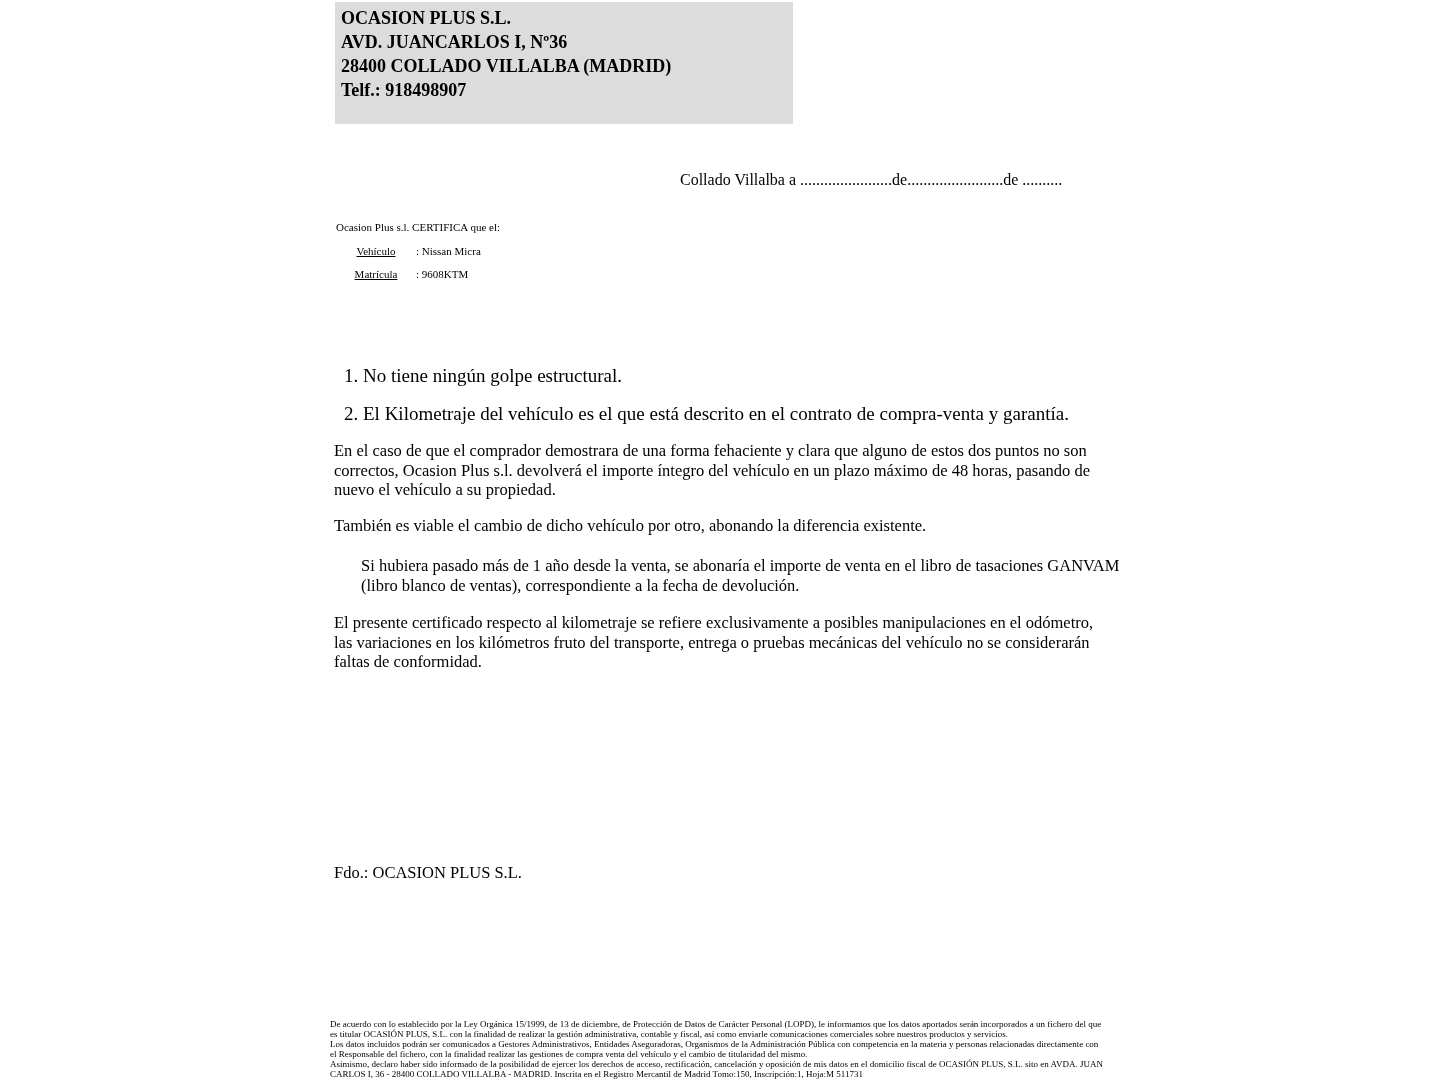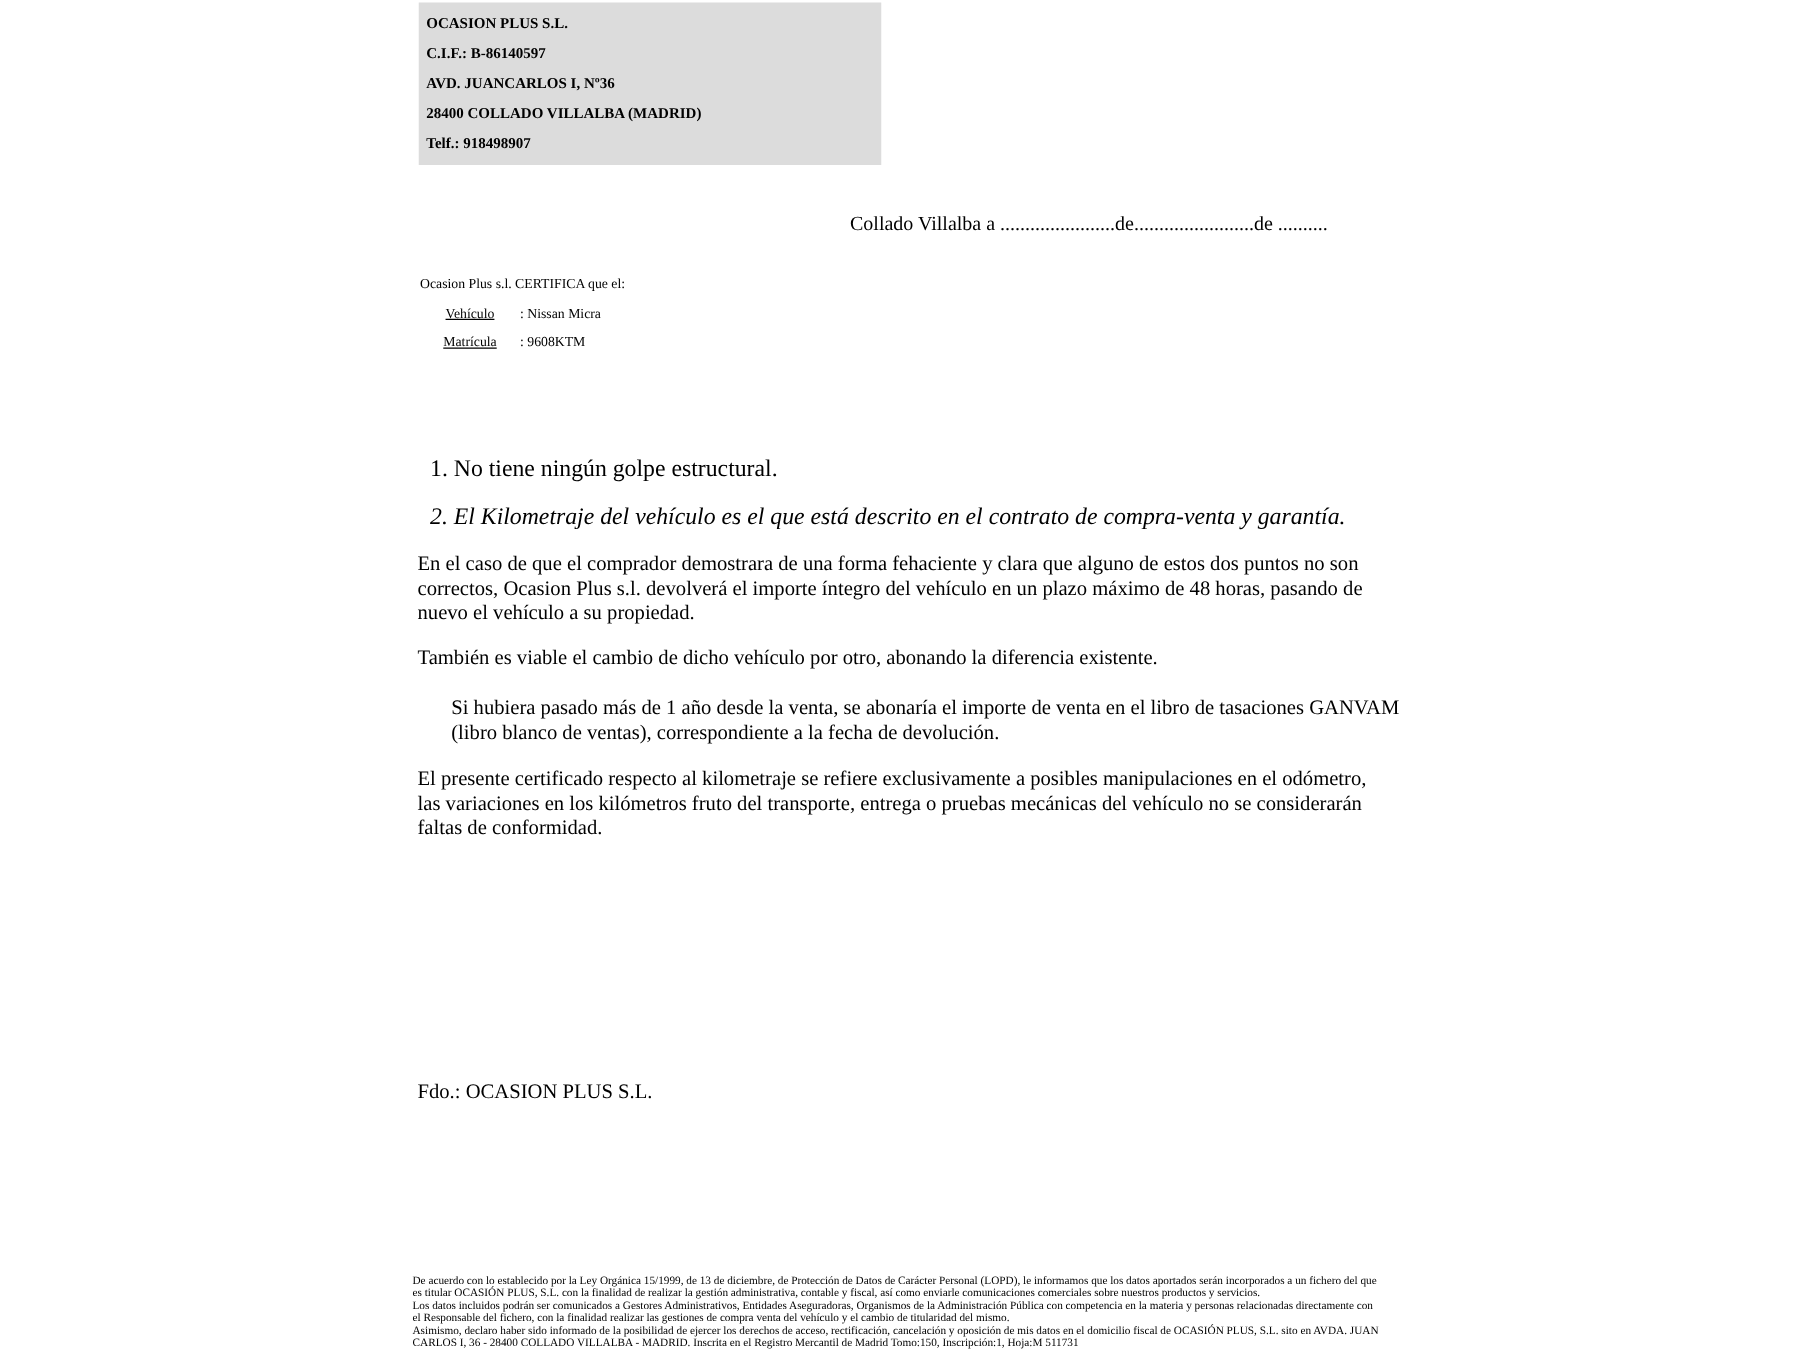--- a/index.html
+++ b/index.html
@@ -12,26 +12,26 @@
     position: relative;
     width: 1440px;
     height: 1080px;
     background: #ffffff;
     overflow: hidden;
   }
   .header-box {
     position: absolute;
     left: 335px;
     top: 2px;
-    width: 370px;
+    width: 458px;
     min-height: 122px;
     background: #dcdcdc;
     padding: 4px 8px 6px 6px;
     font-weight: bold;
-    font-size: 12px;
+    font-size: 18px;
     line-height: 24px;
   }
   .date-line {
     position: absolute;
     left: 680px;
     top: 171px;
     font-size: 16px;
     white-space: nowrap;
   }
   .certifica {
@@ -50,21 +50,21 @@
   }
   .point {
     position: absolute;
     left: 344px;
     width: 760px;
     font-size: 19px;
     line-height: 19.6px;
     margin-top: 40px;
   }
   .point-1 { top: 326px; }
-  .point-2 { top: 364px; font-style: italic; }
+  .point-2 { top: 364px; }
   .para {
     position: absolute;
     left: 334px;
     width: 762px;
     font-size: 16.5px;
     line-height: 19.6px;
   }
   .para-1 { top: 441px; }
   .para-2 { top: 516px; }
   .para-3 { top: 556px; margin-left: 27px; }
@@ -85,21 +85,20 @@
   }
   .footer div { margin: 0; }
 </style>
 </head>
 <body>
 
 <div class="page">
 
   <div class="header-box">
     <div>OCASION PLUS S.L.</div>
-    <div>C.I.F.: B-86140597</div>
     <div>AVD. JUANCARLOS I, Nº36</div>
     <div>28400 COLLADO VILLALBA (MADRID)</div>
     <div>Telf.: 918498907</div>
   </div>
 
   <div class="date-line">Collado Villalba a .......................de........................de ..........</div>
 
   <div class="certifica">
     <div>Ocasion Plus s.l. CERTIFICA que el:</div>
     <div>

